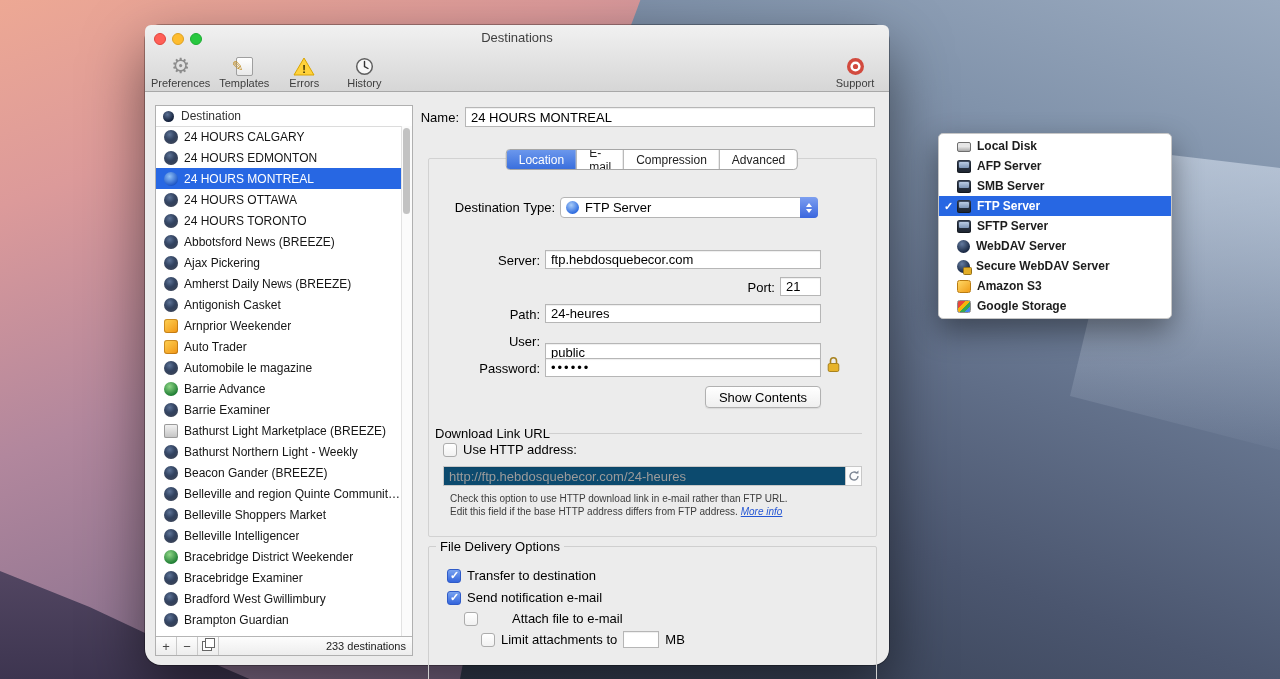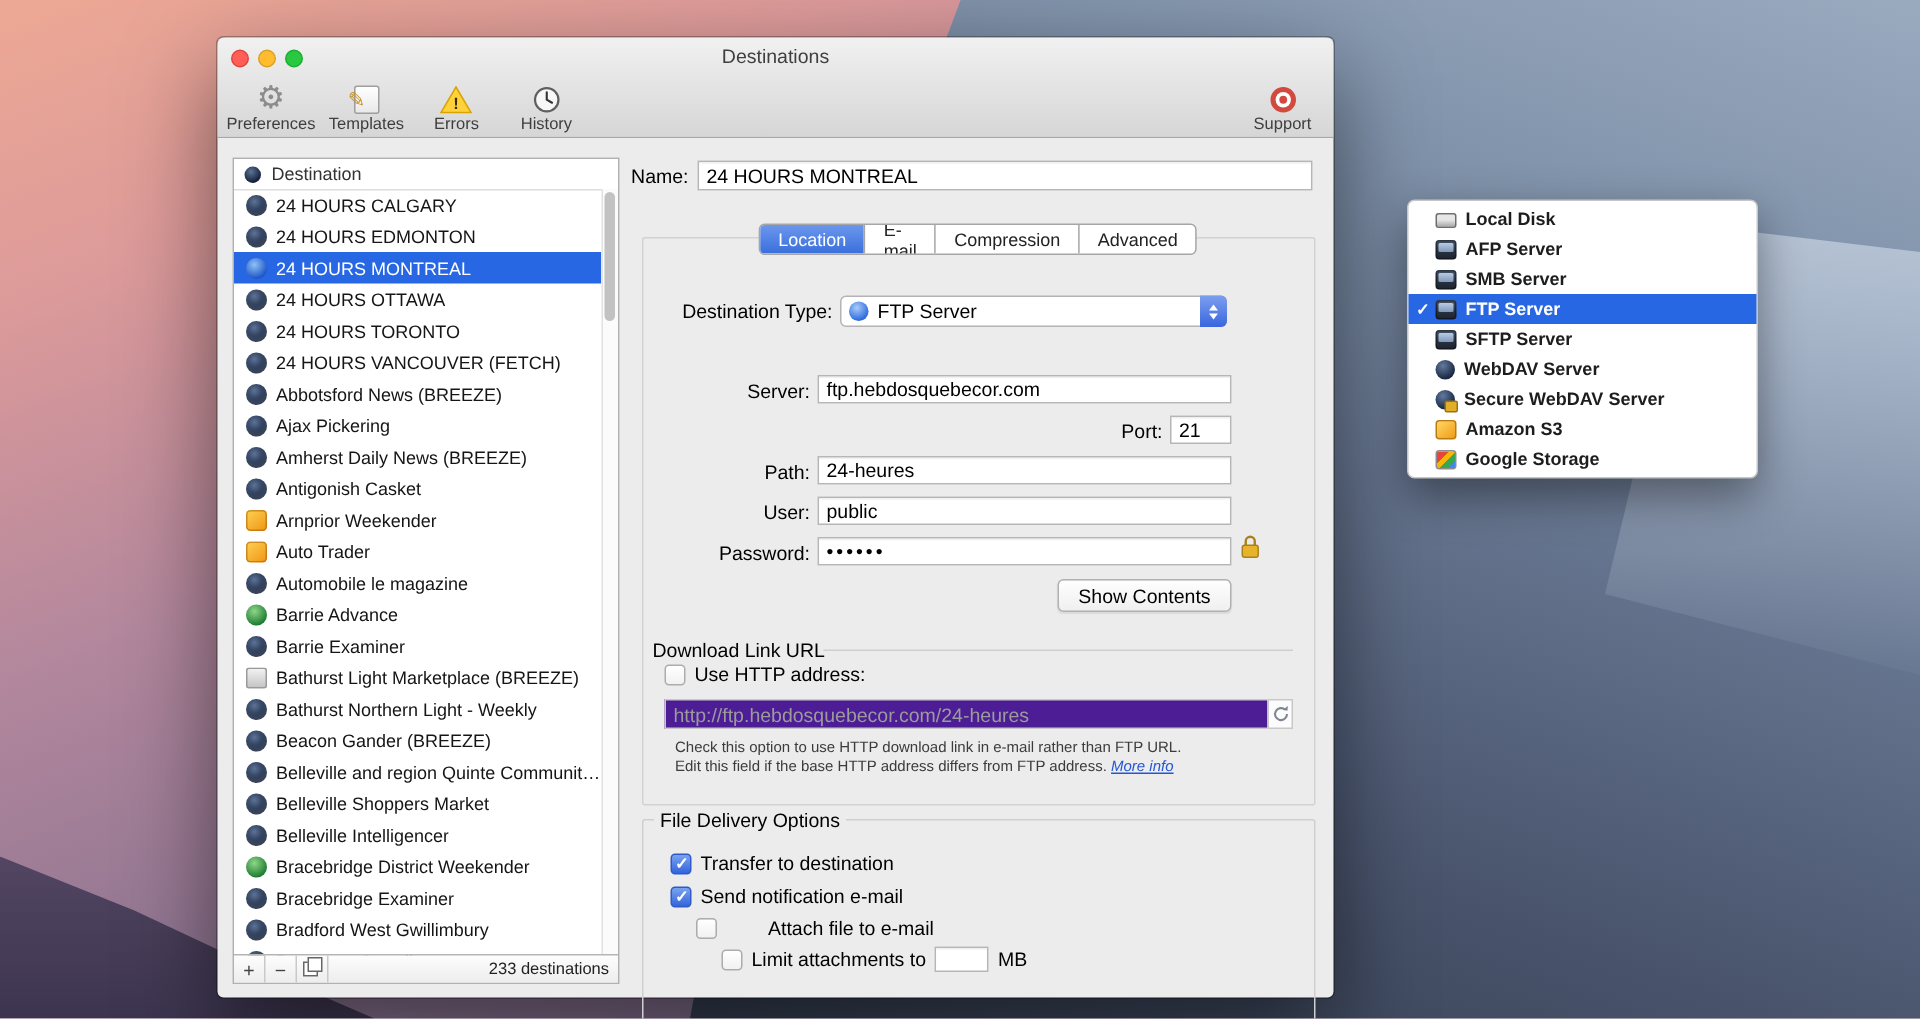--- a/index.html
+++ b/index.html
@@ -14,21 +14,21 @@
     background:linear-gradient(200deg,#9aaabf 0%,#8193ab 22%,#66758f 45%,#4b566f 70%,#313a4c 100%);}
   .cliff-light{position:absolute;top:150px;right:0;width:210px;height:300px;
     clip-path:polygon(28% 0,100% 6%,100% 100%,0 82%);
     background:linear-gradient(180deg,rgba(214,224,238,.6),rgba(150,165,190,.08));}
   .ridge{position:absolute;left:0;bottom:0;width:320px;height:150px;
     clip-path:polygon(0 28%,28% 52%,52% 76%,78% 100%,0 100%);
     background:linear-gradient(180deg,#5a4c68,#3d3550);}
 
   
   .window{position:absolute;left:145px;top:25px;width:744px;height:640px;background:#ececec;
-    border-radius:4px;box-shadow:0 0 0 1px rgba(0,0,0,.28),0 24px 60px rgba(0,0,0,.5);}
+    border-radius:16px;box-shadow:0 0 0 1px rgba(0,0,0,.28),0 24px 60px rgba(0,0,0,.5);}
   .chrome{position:absolute;left:0;top:0;right:0;height:66px;border-radius:6px 6px 0 0;
     background:linear-gradient(#f1f1f1,#d6d6d6);border-bottom:1px solid #a8a8a8;}
   .win-title{position:absolute;left:0;right:0;top:0;height:26px;line-height:26px;text-align:center;
     font-size:13px;color:#3f3f3f;}
   .dot{position:absolute;top:8px;width:12px;height:12px;border-radius:50%;box-sizing:border-box;}
   .dot.r{left:9px;background:#ff5f57;border:1px solid #e0443c;}
   .dot.y{left:27px;background:#febc2e;border:1px solid #dca123;}
   .dot.g{left:45px;background:#28c840;border:1px solid #1dad32;}
   .toolbar{position:absolute;left:0;right:0;top:26px;height:40px;}
   .tb-group{position:absolute;left:6px;top:1px;display:flex;gap:8px;}
@@ -103,21 +103,21 @@
     border-radius:4px;background:linear-gradient(#ffffff,#efefef);font-size:13px;color:#000;
     display:flex;align-items:center;justify-content:center;box-shadow:0 1px 1px rgba(0,0,0,.08);}
   .dl-line{position:absolute;left:404px;top:408px;width:313px;height:1px;background:#cfcfcf;}
   .cb{width:14px;height:14px;border-radius:3px;background:linear-gradient(#fff,#f1f1f1);
     border:1px solid #acacac;box-sizing:border-box;position:relative;flex:none;}
   .cb.checked{background:linear-gradient(#79a3f0,#3465dc);border-color:#2f5bc8;}
   .cb.checked::after{content:"\2713";position:absolute;left:2px;top:-1px;color:#fff;font-size:11px;font-weight:bold;}
   .opt{position:absolute;display:flex;align-items:center;gap:6px;font-size:13px;color:#000;}
   .help{position:absolute;font-size:10px;color:#3c3c3c;}
   .link{color:#2456d4;text-decoration:underline;font-style:italic;}
-  .url-field{color:#9b9b9b;background:#4c1d95;border-color:#c8c8c8;}
+  .url-field{color:#9b9b9b;background:#0c4a6e;border-color:#c8c8c8;}
   .refresh{position:absolute;left:700px;top:441px;width:17px;height:20px;border:1px solid #c8c8c8;
     background:#fcfcfc;box-sizing:border-box;display:flex;align-items:center;justify-content:center;}
   .lock{position:absolute;left:682px;top:331px;}
 
   
   .menu{position:absolute;left:938px;top:133px;width:234px;background:#fff;border:1px solid #c6c6c6;
     border-radius:5px;box-shadow:0 12px 30px rgba(0,0,0,.42);padding:2px 0;box-sizing:border-box;z-index:50;}
   .menu-row{display:flex;align-items:center;height:20px;padding:0 8px 0 5px;font-size:12px;
     font-weight:bold;color:#1d1d1d;}
   .menu-row.selected{background:#2767e3;color:#fff;}
@@ -218,24 +218,20 @@
         <div class="row">
           <span class="li-icon" data-icon="globe-dark"></span>
           <span class="row-label">24 HOURS OTTAWA</span>
         </div>
         <div class="row">
           <span class="li-icon" data-icon="globe-dark"></span>
           <span class="row-label">24 HOURS TORONTO</span>
         </div>
         <div class="row">
           <span class="li-icon" data-icon="globe-dark"></span>
-          <span class="row-label">24 HOURS VANCOUVER (FETCH)</span>
-        </div>
-        <div class="row">
-          <span class="li-icon" data-icon="globe-dark"></span>
           <span class="row-label">Abbotsford News (BREEZE)</span>
         </div>
         <div class="row">
           <span class="li-icon" data-icon="globe-dark"></span>
           <span class="row-label">Ajax Pickering</span>
         </div>
         <div class="row">
           <span class="li-icon" data-icon="globe-dark"></span>
           <span class="row-label">Amherst Daily News (BREEZE)</span>
         </div>
@@ -341,21 +337,21 @@
   <div class="flabel" style="left:295px;top:228px;width:100px;">Server:</div>
   <div class="field" style="left:400px;top:225px;width:276px;height:19px;">ftp.hebdosquebecor.com</div>
 
   <div class="flabel" style="left:560px;top:255px;width:70px;">Port:</div>
   <div class="field" style="left:635px;top:252px;width:41px;height:19px;">21</div>
 
   <div class="flabel" style="left:295px;top:282px;width:100px;">Path:</div>
   <div class="field" style="left:400px;top:279px;width:276px;height:19px;">24-heures</div>
 
   <div class="flabel" style="left:295px;top:309px;width:100px;">User:</div>
-  <div class="field" style="left:400px;top:306px;width:276px;height:19px;">public</div>
+  <div class="field" style="left:400px;top:318px;width:276px;height:19px;">public</div>
 
   <div class="flabel" style="left:295px;top:336px;width:100px;">Password:</div>
   <div class="field" style="left:400px;top:333px;width:276px;height:19px;letter-spacing:2px;">••••••</div>
   <span class="lock">
     <svg width="13" height="17" viewBox="0 0 13 17">
         <path d="M3.5 7.5 V4.8 a3 3 0 0 1 6 0 V7.5" fill="none" stroke="#a8821e" stroke-width="1.6"></path>
         <rect x="1.2" y="7.5" width="10.6" height="8" rx="1.5" fill="#e7b32a" stroke="#a8821e"></rect>
       </svg>
   </span>
 

